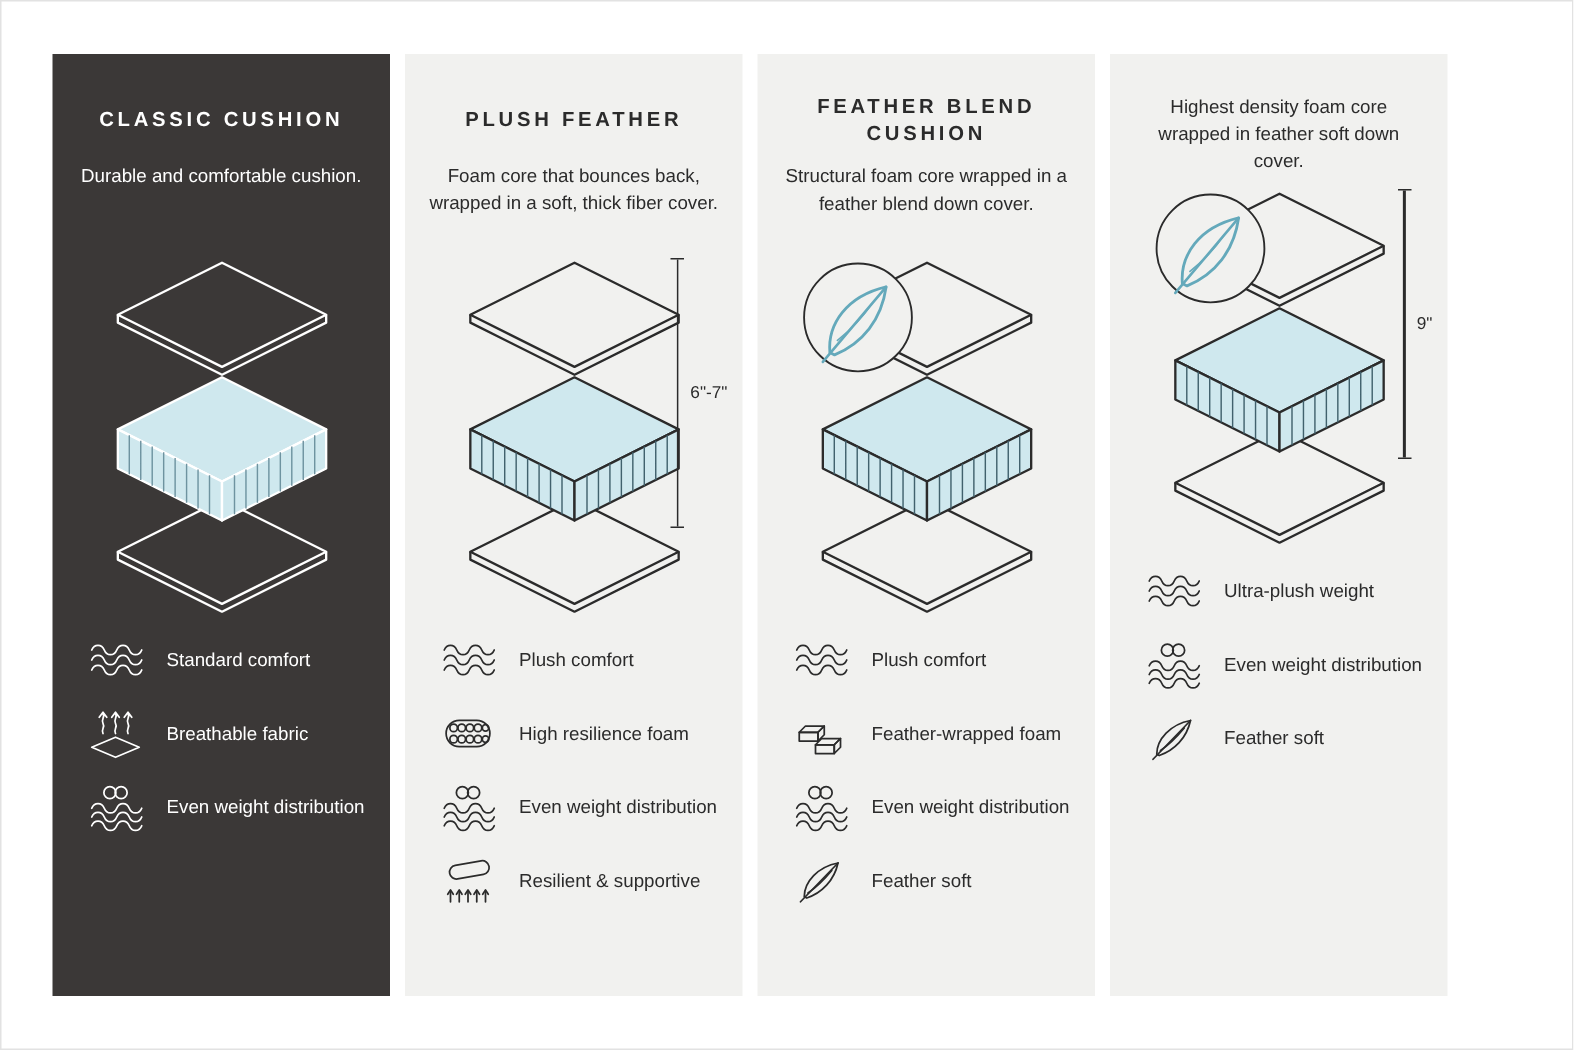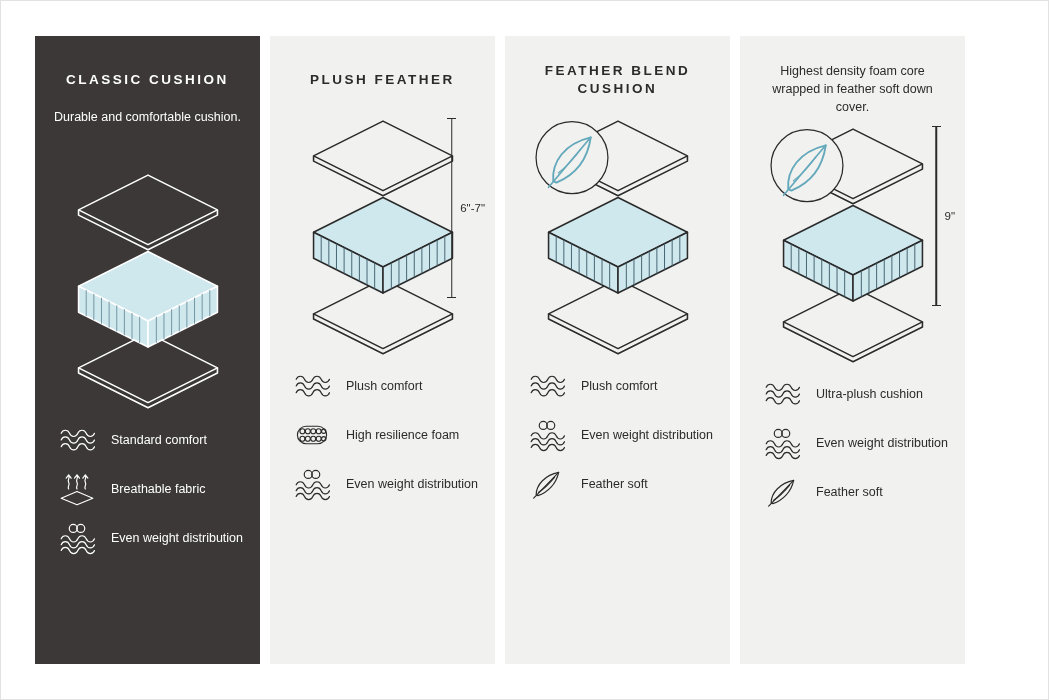--- a/index.html
+++ b/index.html
@@ -132,20 +132,21 @@
         </span>
         <span class="f-label">Even weight distribution</span>
       </li>
     </ul>
   </section>
 
   <section class="card">
     <h2 class="card-title">
         <span>PLUSH FEATHER</span>
       </h2>
+    <p class="card-desc">Foam core that bounces back, wrapped in a soft, thick fiber cover.</p>
     <div class="diagram">
       <svg class="cushion" viewBox="0 0 200 288">
           <use href="#cushion-sym"></use>
         </svg>
       <div class="measure">
         <div class="measure-line"></div>
         <span class="measure-label">6"-7"</span>
       </div>
     </div>
     <ul class="features">
@@ -182,43 +183,67 @@
           <svg width="40" height="36" viewBox="0 0 48 40">
               <circle cx="19.5" cy="8.5" r="4.8"></circle>
               <circle cx="28.5" cy="8.5" r="4.8"></circle>
               <path d="M5,21 c2,-5 8,-5 10,0 c2,5 8,5 10,0 c2,-5 8,-5 10,0 c2,5 8,5 10,0"></path>
               <path d="M5,28 c2,-5 8,-5 10,0 c2,5 8,5 10,0 c2,-5 8,-5 10,0 c2,5 8,5 10,0"></path>
               <path d="M5,35 c2,-5 8,-5 10,0 c2,5 8,5 10,0 c2,-5 8,-5 10,0 c2,5 8,5 10,0"></path>
             </svg>
         </span>
         <span class="f-label">Even weight distribution</span>
       </li>
+      <li class="feature">
+        <span class="f-icon">
+          <svg width="40" height="36" viewBox="0 0 48 40">
+              <rect x="9" y="6" width="32" height="11" rx="5.5" transform="rotate(-10 25 11)"></rect>
+              <path d="M10,37 V29 M17,37 V29 M24,37 V29 M31,37 V29 M38,37 V29"></path>
+              <path d="M7.8,31 L10,27.5 L12.2,31 M14.8,31 L17,27.5 L19.2,31 M21.8,31 L24,27.5 L26.2,31 M28.8,31 L31,27.5 L33.2,31 M35.8,31 L38,27.5 L40.2,31"></path>
+            </svg>
+        </span>
+        <span class="f-label">Resilient &amp; supportive</span>
+      </li>
     </ul>
   </section>
 
   <section class="card">
     <h2 class="card-title">
         <span>FEATHER BLEND CUSHION</span>
       </h2>
+    <p class="card-desc">Structural foam core wrapped in a feather blend down cover.</p>
     <div class="diagram">
       <svg class="cushion" viewBox="0 0 200 288">
         <use href="#cushion-sym"></use>
         <use href="#feather-badge-sym" x="2" y="11" width="90" height="90"></use>
       </svg>
     </div>
     <ul class="features">
       <li class="feature">
         <span class="f-icon">
           <svg width="40" height="36" viewBox="0 0 48 40">
               <path d="M5,12 c2,-5 8,-5 10,0 c2,5 8,5 10,0 c2,-5 8,-5 10,0 c2,5 8,5 10,0"></path>
               <path d="M5,20 c2,-5 8,-5 10,0 c2,5 8,5 10,0 c2,-5 8,-5 10,0 c2,5 8,5 10,0"></path>
               <path d="M5,28 c2,-5 8,-5 10,0 c2,5 8,5 10,0 c2,-5 8,-5 10,0 c2,5 8,5 10,0"></path>
             </svg>
         </span>
         <span class="f-label">Plush comfort</span>
+      </li>
+      <li class="feature">
+        <span class="f-icon">
+          <svg width="40" height="36" viewBox="0 0 48 40">
+              <path d="M7,19 h15 v7 h-15 Z"></path>
+              <path d="M7,19 l5,-5 h15 l-5,5 Z"></path>
+              <path d="M22,19 l5,-5 v7 l-5,5 Z"></path>
+              <path d="M20,29 h15 v7 h-15 Z"></path>
+              <path d="M20,29 l5,-5 h15 l-5,5 Z"></path>
+              <path d="M35,29 l5,-5 v7 l-5,5 Z"></path>
+            </svg>
+        </span>
+        <span class="f-label">Feather-wrapped foam</span>
       </li>
       <li class="feature">
         <span class="f-icon">
           <svg width="40" height="36" viewBox="0 0 48 40">
               <circle cx="19.5" cy="8.5" r="4.8"></circle>
               <circle cx="28.5" cy="8.5" r="4.8"></circle>
               <path d="M5,21 c2,-5 8,-5 10,0 c2,5 8,5 10,0 c2,-5 8,-5 10,0 c2,5 8,5 10,0"></path>
               <path d="M5,28 c2,-5 8,-5 10,0 c2,5 8,5 10,0 c2,-5 8,-5 10,0 c2,5 8,5 10,0"></path>
               <path d="M5,35 c2,-5 8,-5 10,0 c2,5 8,5 10,0 c2,-5 8,-5 10,0 c2,5 8,5 10,0"></path>
             </svg>
@@ -252,21 +277,21 @@
     </div>
     <ul class="features">
       <li class="feature">
         <span class="f-icon">
           <svg width="40" height="36" viewBox="0 0 48 40">
               <path d="M5,12 c2,-5 8,-5 10,0 c2,5 8,5 10,0 c2,-5 8,-5 10,0 c2,5 8,5 10,0"></path>
               <path d="M5,20 c2,-5 8,-5 10,0 c2,5 8,5 10,0 c2,-5 8,-5 10,0 c2,5 8,5 10,0"></path>
               <path d="M5,28 c2,-5 8,-5 10,0 c2,5 8,5 10,0 c2,-5 8,-5 10,0 c2,5 8,5 10,0"></path>
             </svg>
         </span>
-        <span class="f-label">Ultra-plush cushion</span>
+        <span class="f-label">Ultra-plush weight</span>
       </li>
       <li class="feature">
         <span class="f-icon">
           <svg width="40" height="36" viewBox="0 0 48 40">
               <circle cx="19.5" cy="8.5" r="4.8"></circle>
               <circle cx="28.5" cy="8.5" r="4.8"></circle>
               <path d="M5,21 c2,-5 8,-5 10,0 c2,5 8,5 10,0 c2,-5 8,-5 10,0 c2,5 8,5 10,0"></path>
               <path d="M5,28 c2,-5 8,-5 10,0 c2,5 8,5 10,0 c2,-5 8,-5 10,0 c2,5 8,5 10,0"></path>
               <path d="M5,35 c2,-5 8,-5 10,0 c2,5 8,5 10,0 c2,-5 8,-5 10,0 c2,5 8,5 10,0"></path>
             </svg>

